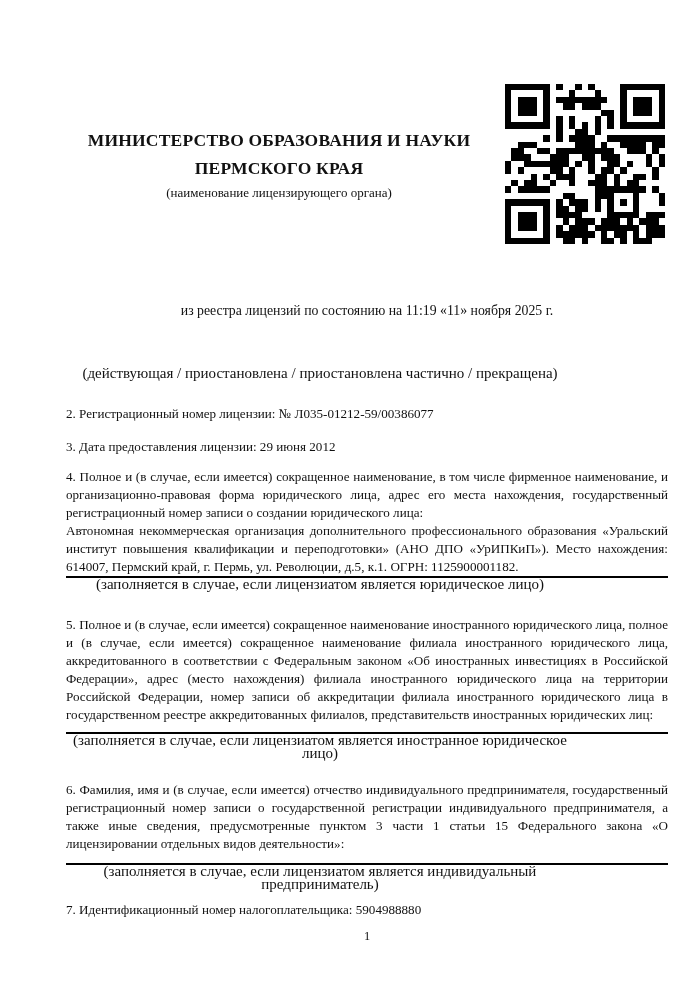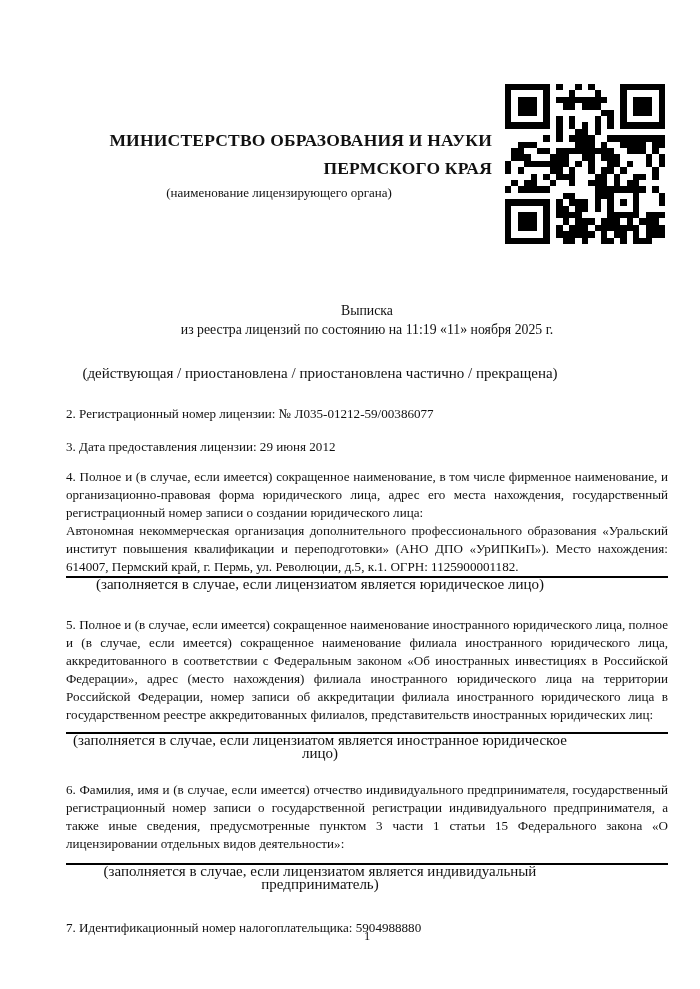--- a/index.html
+++ b/index.html
@@ -23,21 +23,20 @@
     left: 66px;
     top: 126px;
     width: 426px;
     text-align: center;
   }
   .ministry-line {
     font-size: 17.5px;
     font-weight: bold;
     line-height: 28px;
     letter-spacing: 0.2px;
-    text-align: right;
   }
   .ministry-caption {
     font-size: 13px;
     line-height: 13px;
     margin-top: 4px;
   }
   .qr-box {
     position: absolute;
     left: 505px;
     top: 84px;
@@ -81,21 +80,21 @@
     background: #000000;
   }
   .item-1 .caption-row { margin-bottom: 25px; }
   .item-2 { margin-bottom: 15px; }
   .item-3 { margin-bottom: 12px; }
   .item-4 .fill-line { margin-top: 0px; }
   .item-4 .caption-row { margin-bottom: 25px; }
   .item-5 .fill-line { margin-top: 8px; }
   .item-5 .caption-row { margin-bottom: 21px; }
   .item-6 .fill-line { margin-top: 10px; }
-  .item-6 .caption-row { margin-bottom: 28px; }
+  .item-6 .caption-row { margin-bottom: 10px; }
 
   
   .footer {
     position: absolute;
     left: 66px;
     top: 929px;
     width: 602px;
     text-align: center;
     font-size: 12.5px;
   }
@@ -444,21 +443,20 @@
         <rect x="15" y="24" width="1" height="1" fill="#000000"></rect>
         <rect x="16" y="24" width="1" height="1" fill="#000000"></rect>
         <rect x="18" y="24" width="1" height="1" fill="#000000"></rect>
         <rect x="20" y="24" width="1" height="1" fill="#000000"></rect>
         <rect x="21" y="24" width="1" height="1" fill="#000000"></rect>
         <rect x="22" y="24" width="1" height="1" fill="#000000"></rect>
       </svg>
     </div>
 
   <div class="subtitle">
-    <div>Выписка</div>
     <div>из реестра лицензий по состоянию на 11:19 «11» ноября 2025 г.</div>
   </div>
 
   <div class="body">
 
     <div class="item item-1">
       <div class="caption-row">(действующая / приостановлена / приостановлена частично / прекращена)</div>
     </div>
 
     <div class="item item-2">

